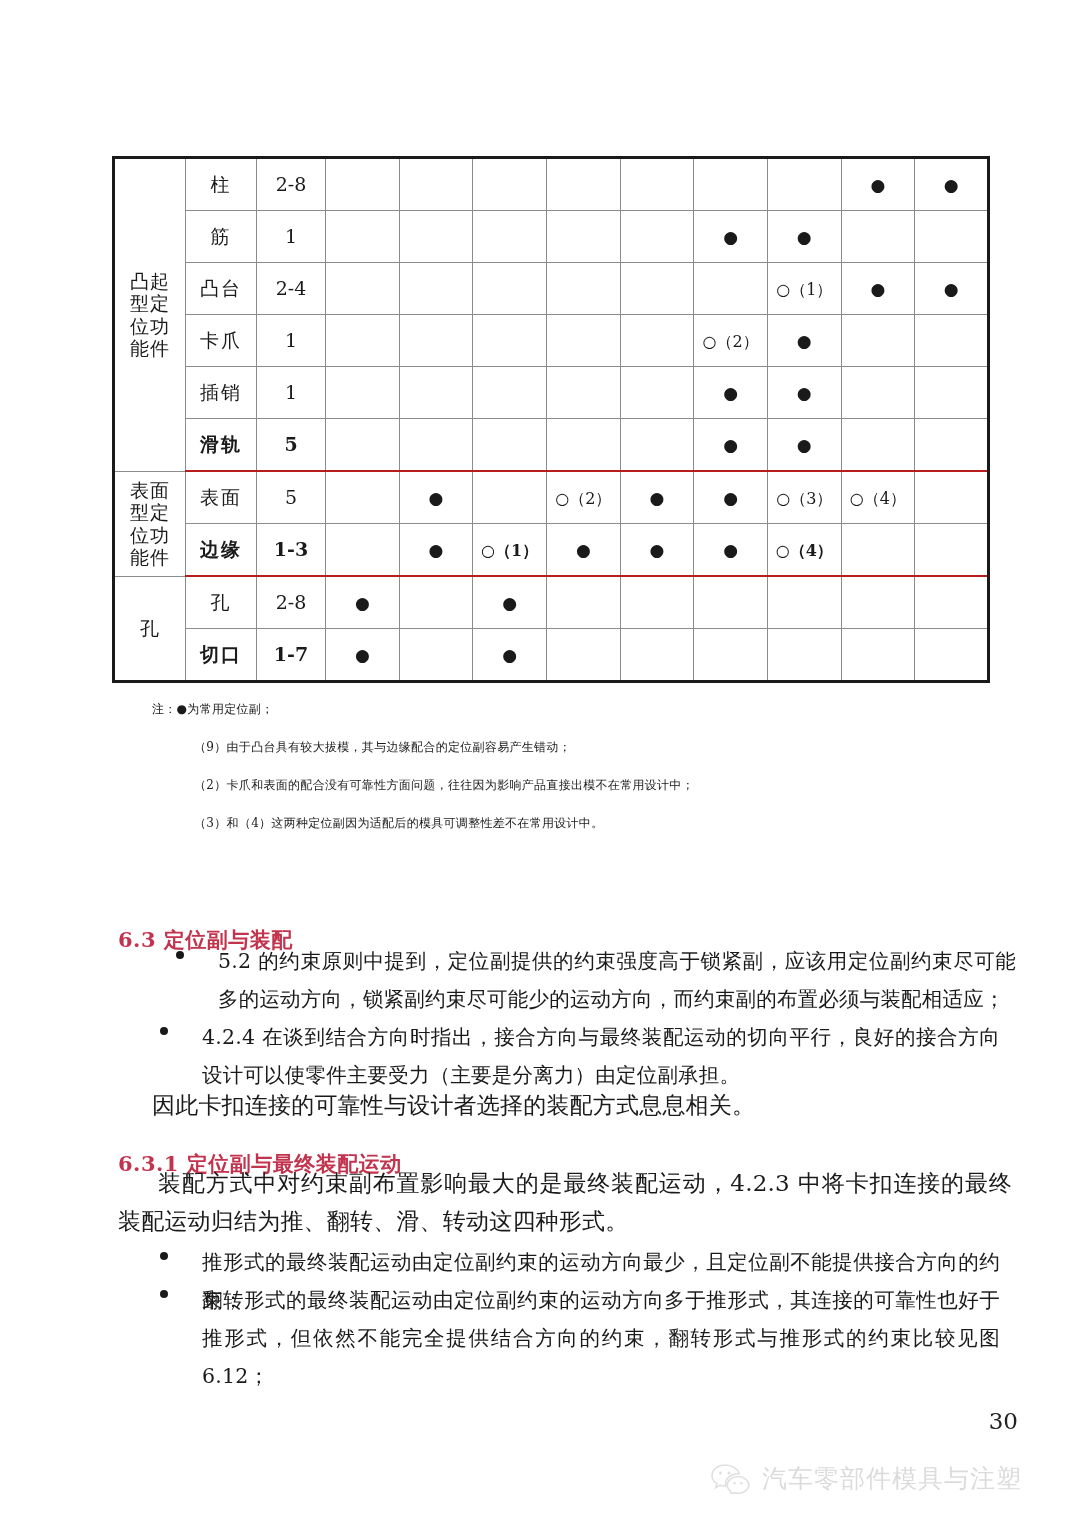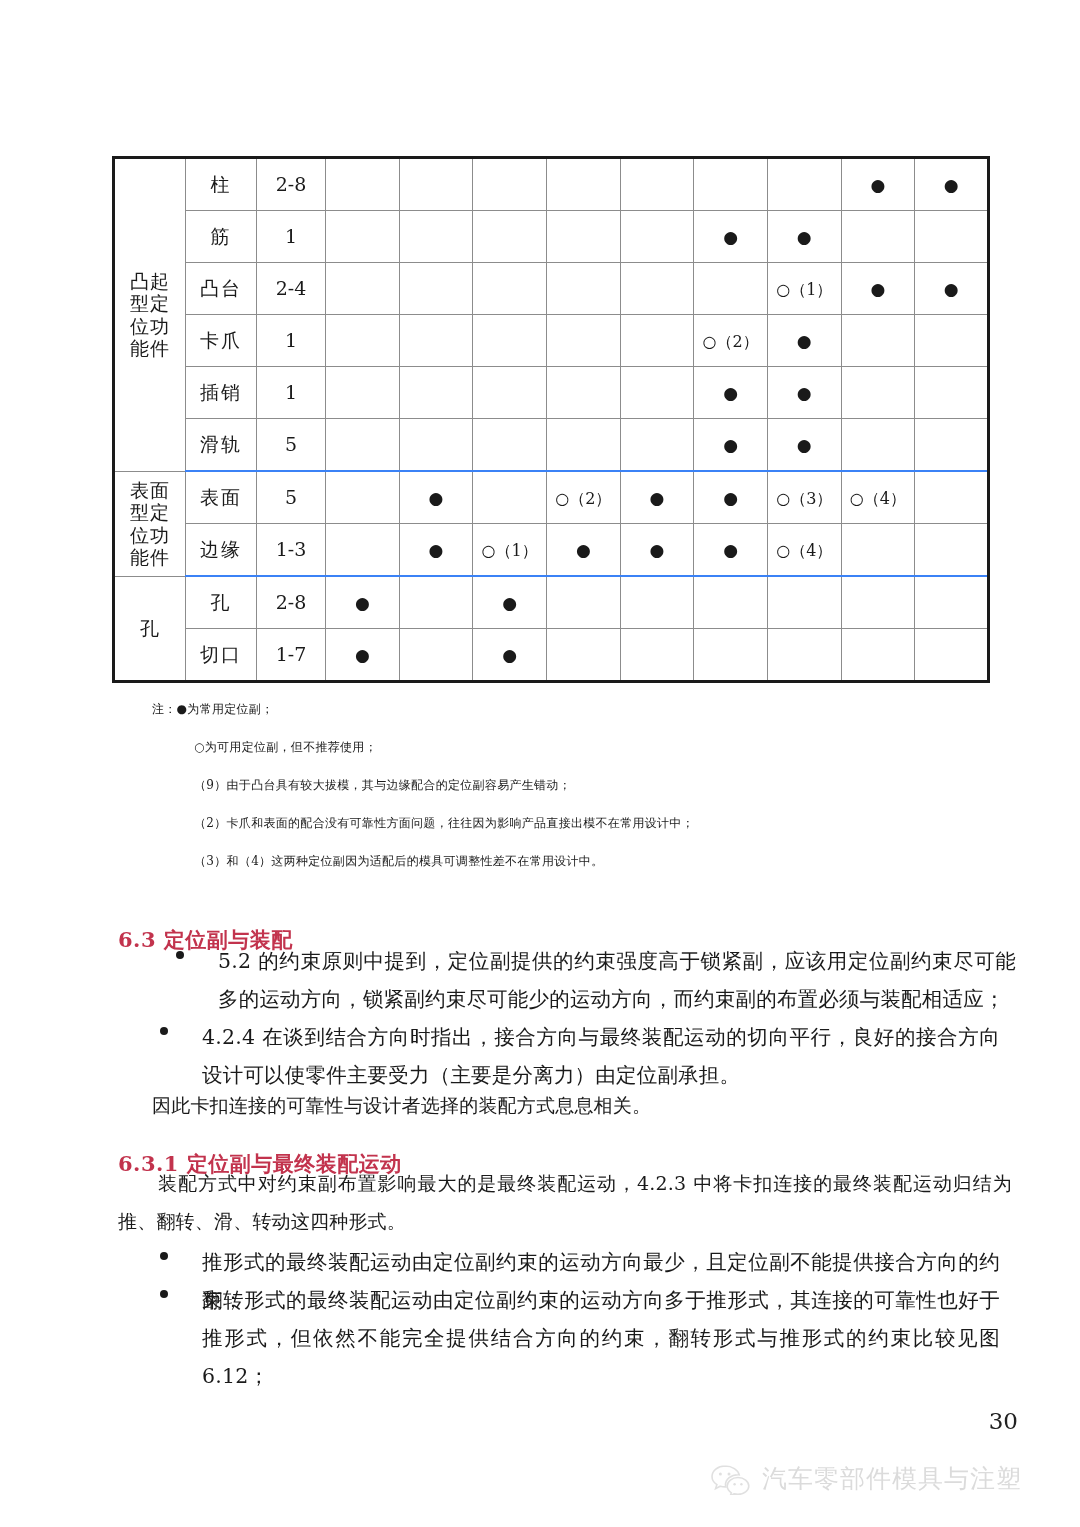--- a/index.html
+++ b/index.html
@@ -29,21 +29,21 @@
     padding:0;
     line-height:1.18;
   }
   td.grp {
     border-right:1px solid #8c8c8c;
     font-size:19px;
     line-height:1.28;
     letter-spacing:1px;
   }
   td.grp .gtxt { display:block; }
-  tr.grp-end td { border-bottom:2px solid #3b82f6; }
+  tr.grp-end td { border-bottom:2px solid #b91c1c;font-weight:bold; }
   td.nm  { font-size:19px; letter-spacing:2px; }
   td.qty { font-size:18px; font-family:"DejaVu Serif","Liberation Serif",serif; }
   td.mk  { font-size:17px; }
   .dot { font-size:17px; line-height:1; }
   .ring { font-size:16px; letter-spacing:0px; white-space:nowrap; }
 
   
   #notes { position:absolute; left:152px; top:690px; width:850px; }
   .note-line { font-size:12px; line-height:38px; white-space:nowrap; letter-spacing:0.3px; }
   .note-line.indent { padding-left:42px; }
@@ -53,21 +53,21 @@
     position:absolute;
     color:#c2334d;
     font-weight:bold;
     font-size:21px;
     letter-spacing:0.5px;
     white-space:nowrap;
     margin-top:20px;
   }
   .para {
     position:absolute;
-    font-size:19px;
+    font-size:23px;
     line-height:38px;
     letter-spacing:0.2px;
   }
   .bullet-item { position:absolute; width:840px; }
   .bullet-item .bdot {
     position:absolute; left:0; top:9px;
     width:8px; height:8px; border-radius:50%;
     background:#1a1a1a;
   }
   .bullet-item .btext {
@@ -78,21 +78,21 @@
     text-align:justify;
   }
 
   
   #page-number {
     position:absolute; right:62px; top:1408px;
     font-size:23px; color:#222;
   }
   #watermark {
     position:absolute; left:710px; top:1462px;
-    display:flex; align-items:center; gap:10px;
+    display:flex; gap:10px;
     opacity:0.30;
   }
   #watermark .wm-text {
     font-size:25px;
     color:#8a8a8a;
     font-family:"DejaVu Sans","Liberation Sans",sans-serif;
     letter-spacing:1px;
     white-space:nowrap;
   }
   #watermark svg { display:block; }
@@ -247,21 +247,20 @@
           <td class="mk"></td>
           <td class="mk"></td>
           <td class="mk"></td>
         </tr>
       </tbody>
   </table>
 </div>
 
 <div id="notes">
     <div class="note-line">注：●为常用定位副；</div>
-    <div class="note-line indent">○为可用定位副，但不推荐使用；</div>
     <div class="note-line indent">（9）由于凸台具有较大拔模，其与边缘配合的定位副容易产生错动；</div>
     <div class="note-line indent">（2）卡爪和表面的配合没有可靠性方面问题，往往因为影响产品直接出模不在常用设计中；</div>
     <div class="note-line indent">（3）和（4）这两种定位副因为适配后的模具可调整性差不在常用设计中。</div>
   </div>
 
 <div class="heading" style="left:118px; top:906px;">6.3  定位副与装配</div>
 
 <div class="bullet-item" style="left:176px; top:942px;">
   <span class="bdot"></span>
   <div class="btext">5.2 的约束原则中提到，定位副提供的约束强度高于锁紧副，应该用定位副约束尽可能多的运动方向，锁紧副约束尽可能少的运动方向，而约束副的布置必须与装配相适应；</div>

